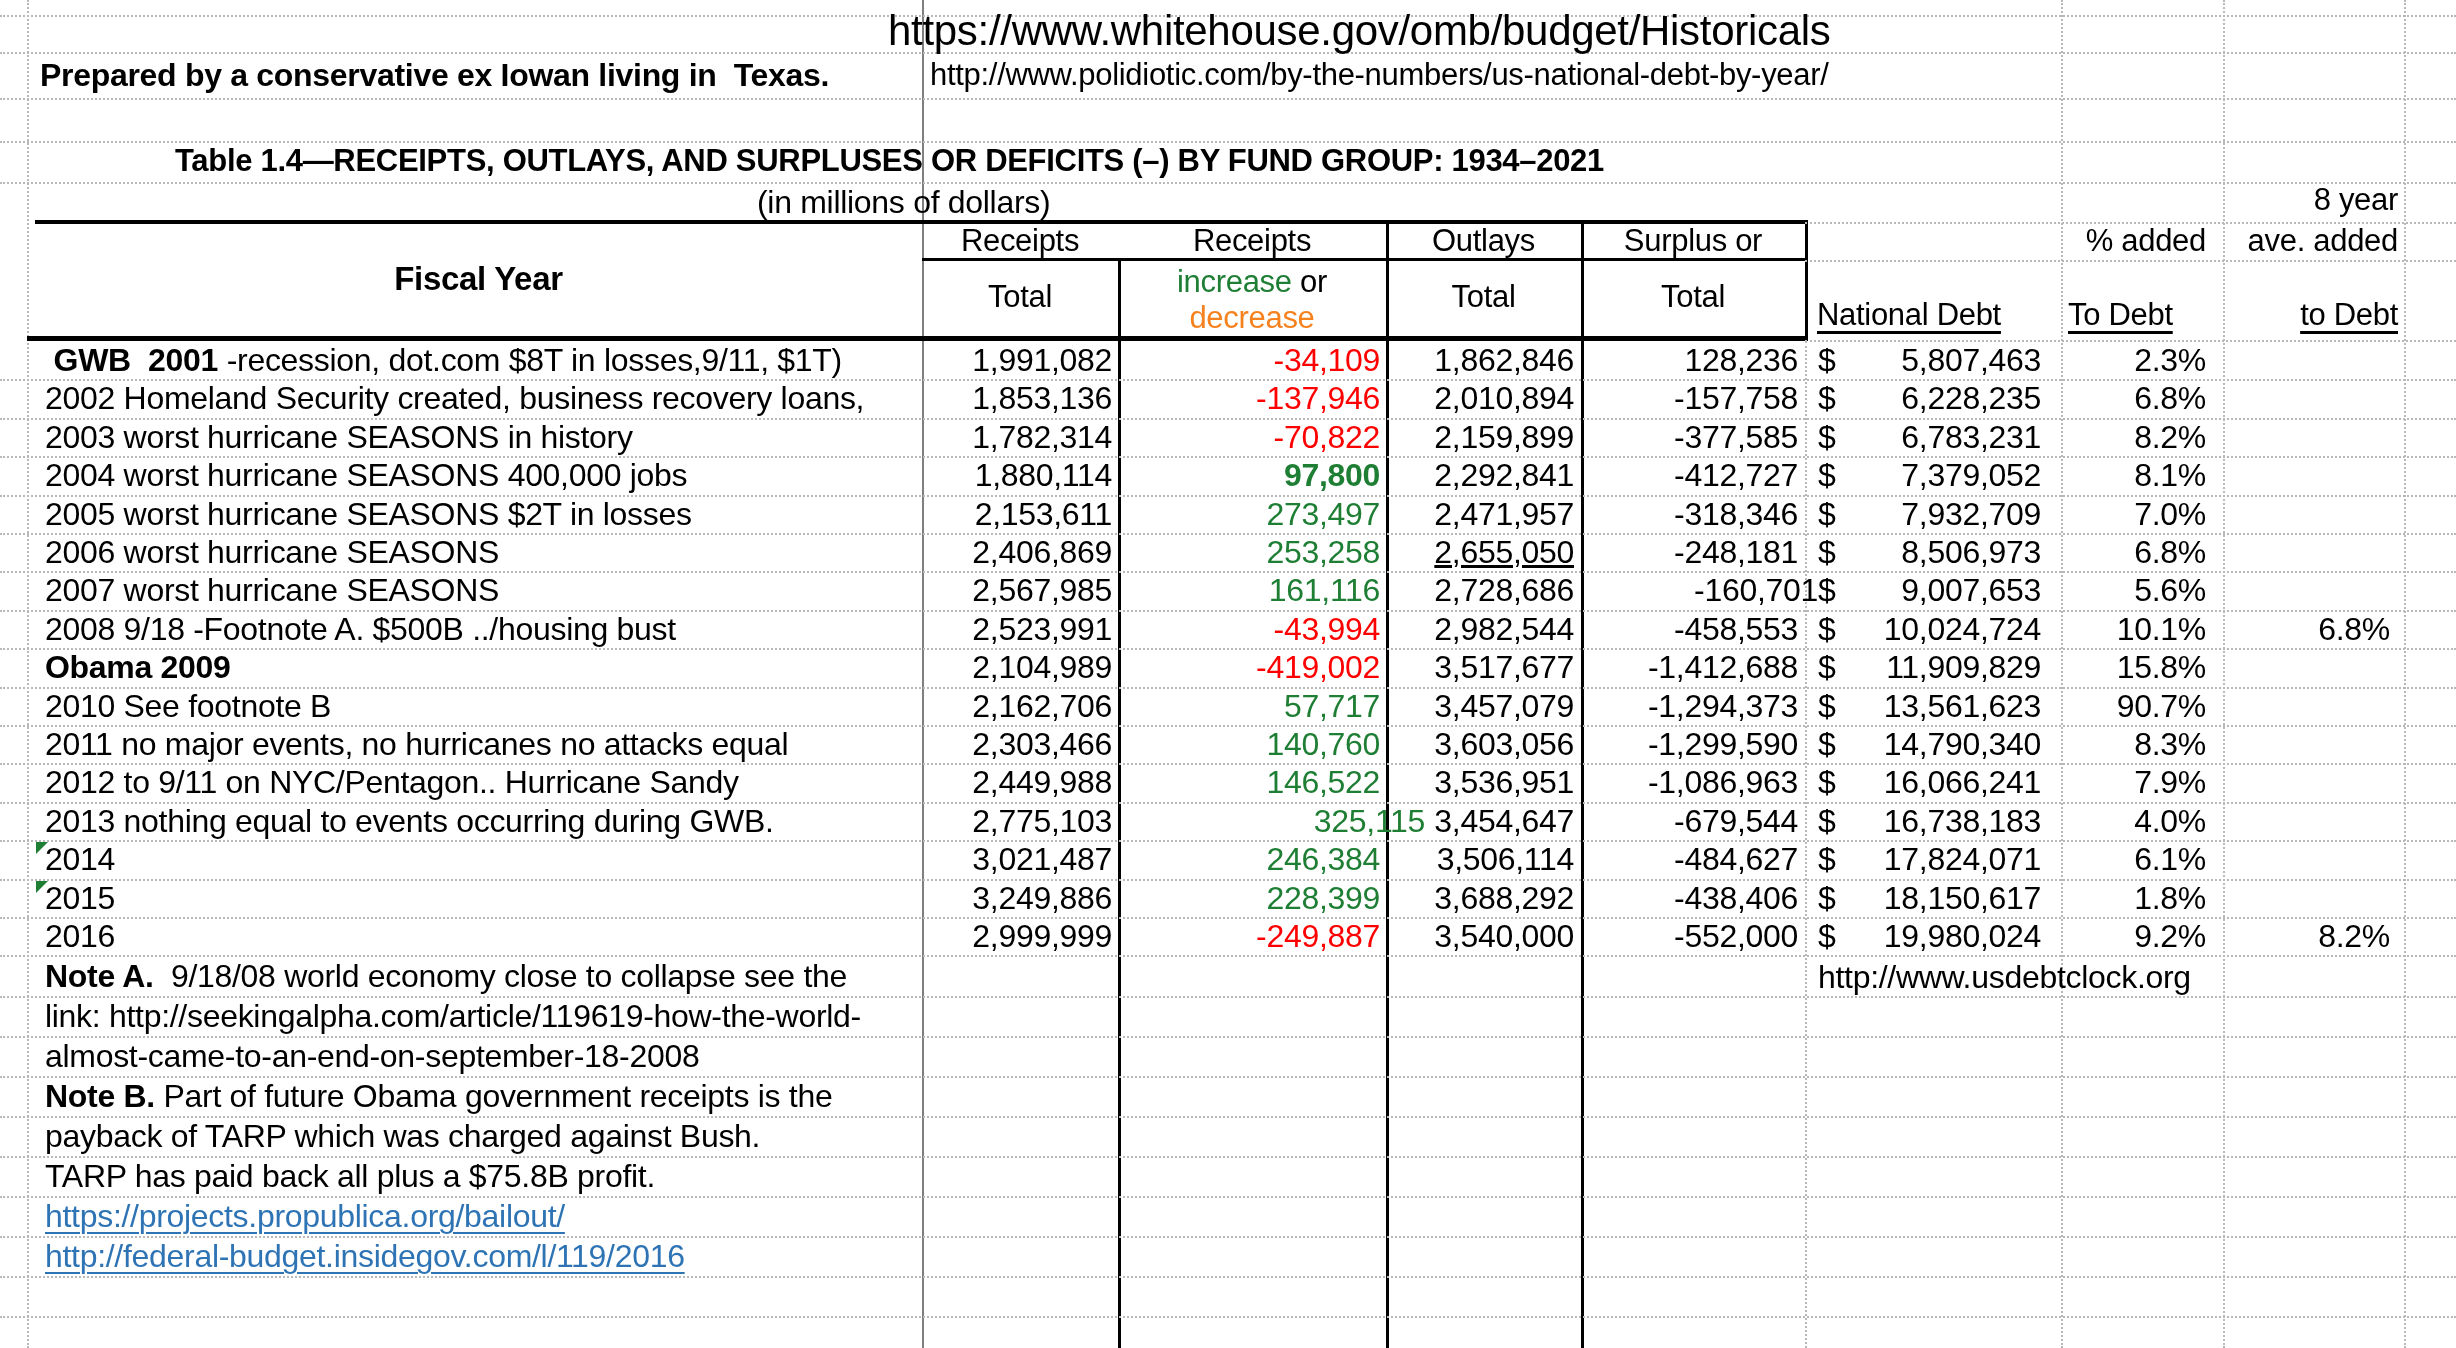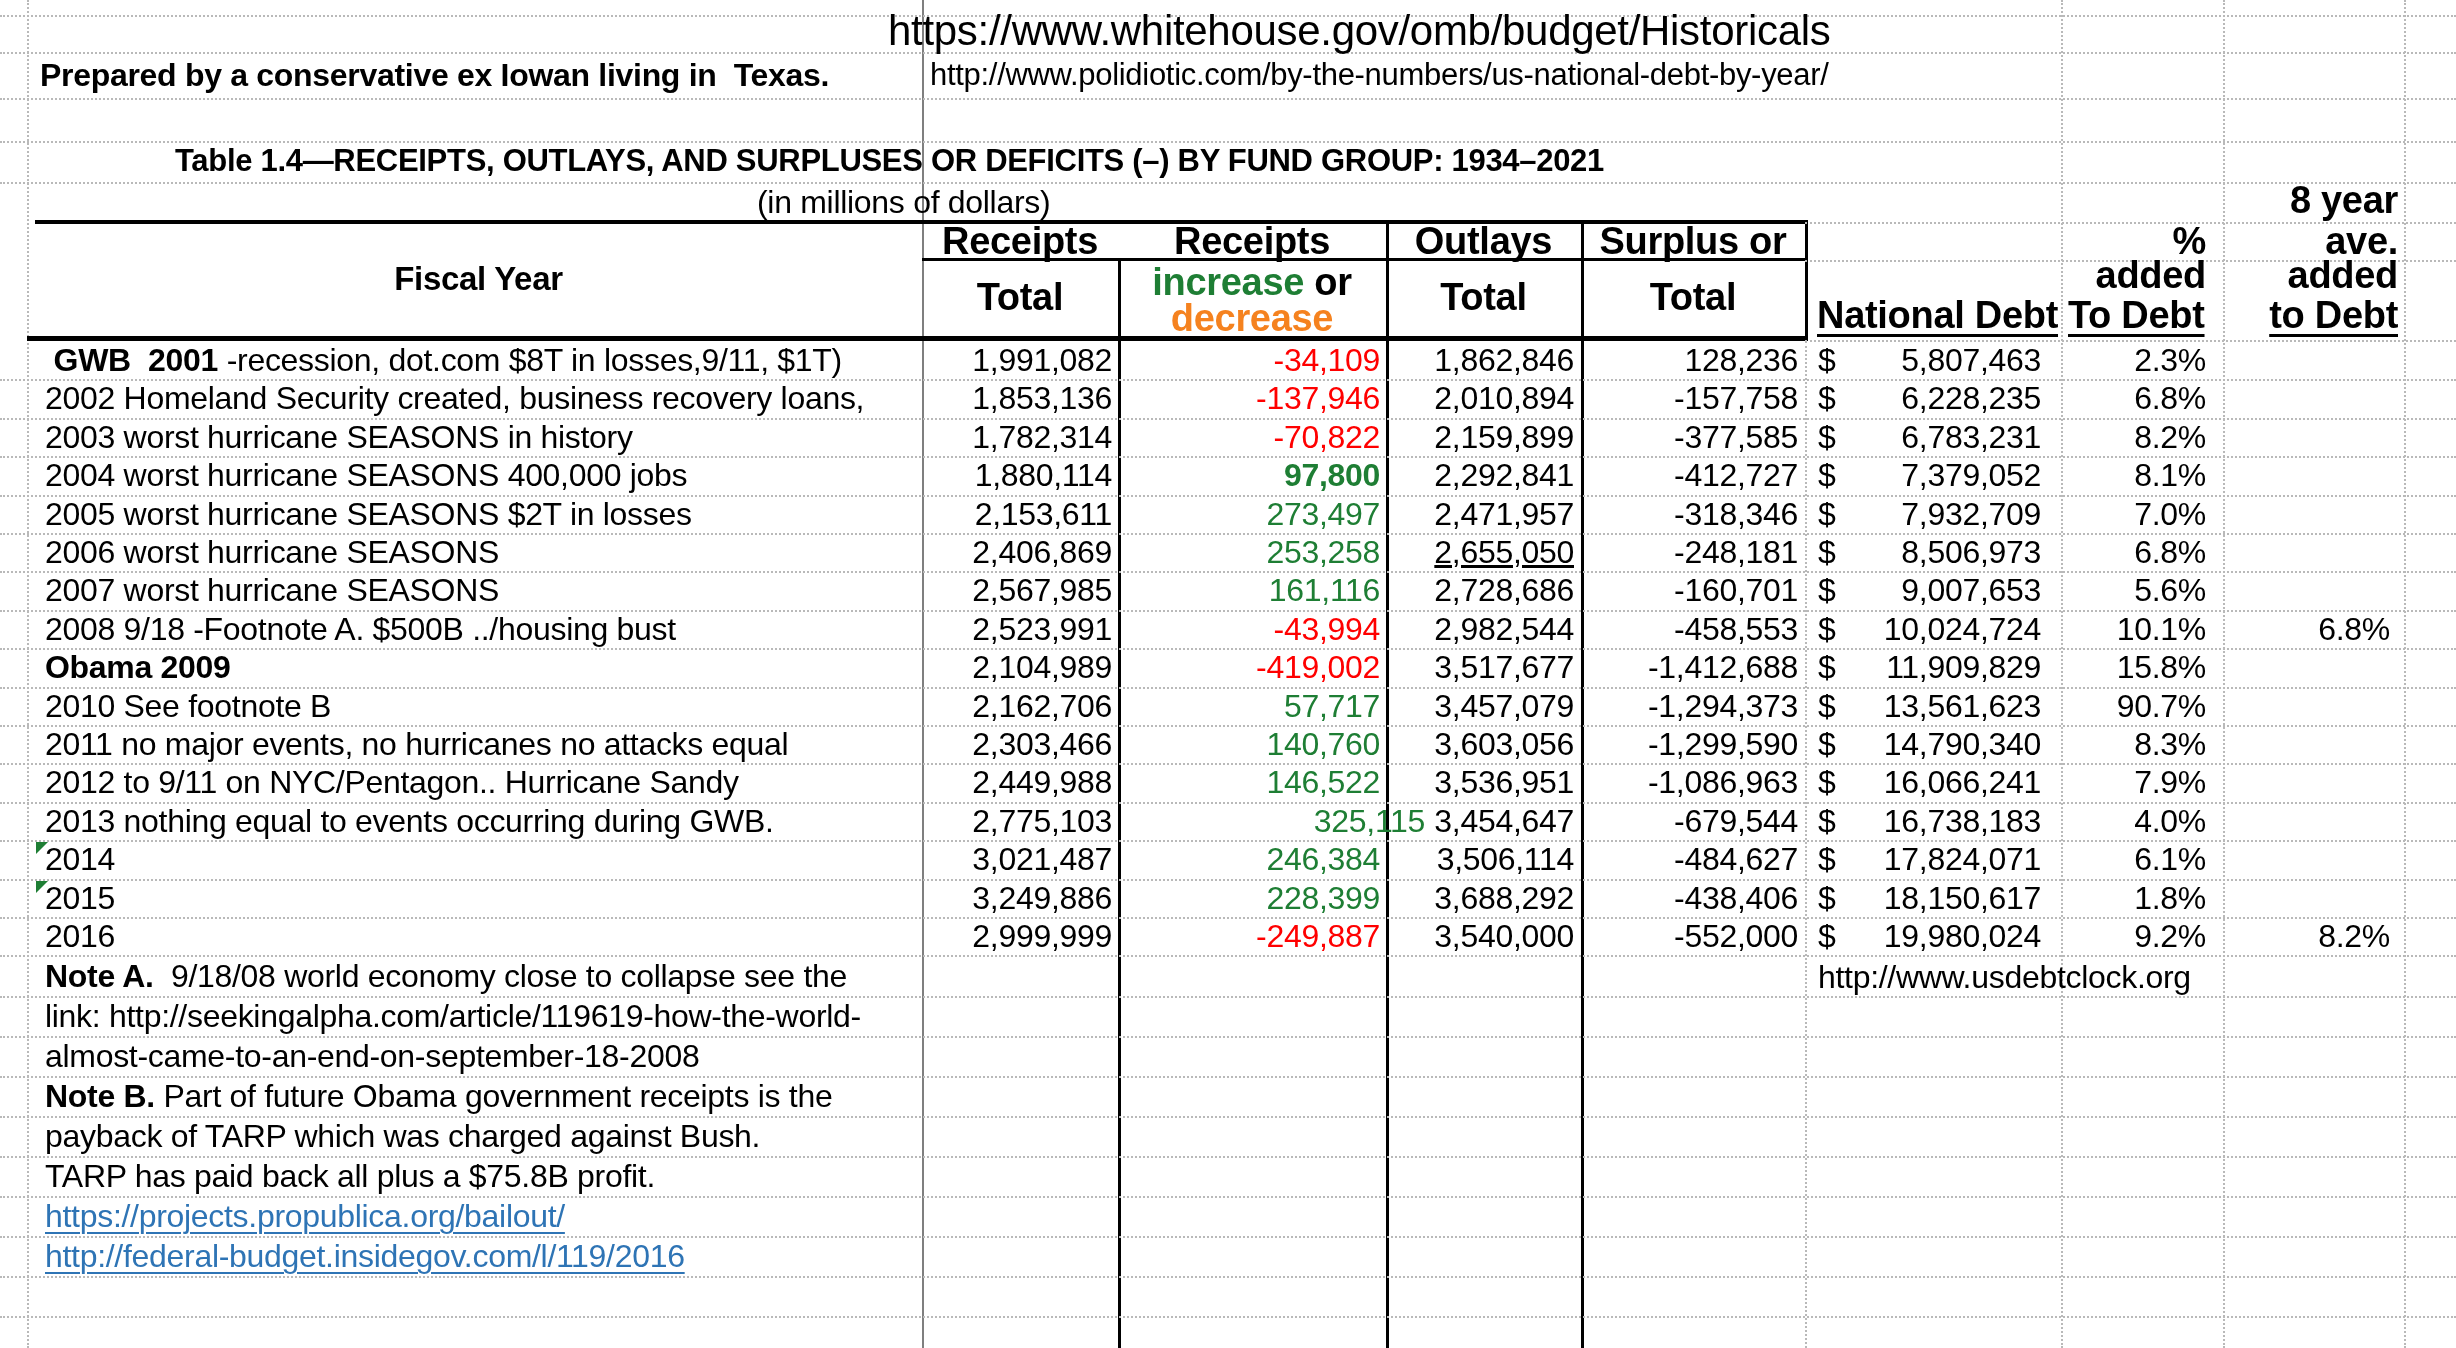--- a/index.html
+++ b/index.html
@@ -13,21 +13,21 @@
   .vblack{position:absolute;width:3px;background:#000;}
   .hdot{position:absolute;height:0;border-top:2px dotted #b9b9b9;}
   .hblack{position:absolute;background:#000;}
   
   #url1{left:888px;top:10px;height:42px;line-height:42px;font-size:42px;text-align:center;}
   #prepared{left:40px;top:52px;height:46px;line-height:46px;font-size:32px;font-weight:bold;}
   #url2{left:930px;top:52px;height:46px;line-height:46px;font-size:31px;}
   #title{left:175px;top:140px;height:42px;line-height:42px;font-size:31px;font-weight:bold;}
   #subtitle{left:757px;top:182px;height:40px;line-height:40px;font-size:32px;}
   
-  .hcell{position:absolute;font-weight:bold;font-size:38px;text-align:center;}
+  .hcell{position:absolute;font-weight:normal;font-size:31px;text-align:center;}
   #fiscalYear{left:35px;top:222px;width:887px;height:114px;display:flex;align-items:center;justify-content:center;font-weight:bold;font-size:33px;}
   #hReceipts1{left:922px;top:224px;width:196px;height:34px;line-height:34px;}
   #hReceipts2{left:1118px;top:224px;width:268px;height:34px;line-height:34px;}
   #hOutlays{left:1386px;top:224px;width:195px;height:34px;line-height:34px;}
   #hSurplus{left:1581px;top:224px;width:224px;height:34px;line-height:34px;}
   #hPctAdded{left:2061px;top:224px;width:145px;height:34px;line-height:34px;text-align:right;}
   #hAveAdded{left:2223px;top:224px;width:175px;height:34px;line-height:34px;text-align:right;}
   #hEightYear{left:2223px;top:180px;width:175px;height:40px;line-height:40px;text-align:right;}
   #hTotal1{left:922px;top:258px;width:196px;height:78px;line-height:78px;}
   #hTotal2{left:1386px;top:258px;width:195px;height:78px;line-height:78px;}
@@ -186,21 +186,21 @@
         <div class="cell num" style="left: 1581px; width: 217px; top: 533px;">-248,181</div>
         <div class="cell num" style="left: 2061px; width: 145px; top: 533px;">6.8%</div>
         <div class="cell num" style="left: 2223px; width: 167px; top: 533px;"></div>
         <div class="cell debtcell" style="left: 1818px; width: 223px; top: 533px;"><span>$</span><span>8,506,973</span></div>
       </div>
       <div>
         <div class="cell" style="left: 35px; padding-left: 10px; top: 571.4px;"><span style="font-weight: bold;"></span><span>2007 worst hurricane SEASONS</span></div>
         <div class="cell num" style="left: 922px; width: 190px; top: 571.4px;">2,567,985</div>
         <div class="cell num up" style="left: 1118px; width: 262px; top: 571.4px;">161,116</div>
         <div class="cell num" style="left: 1386px; width: 188px; top: 571.4px;">2,728,686</div>
-        <div class="cell num" style="left: 1581px; width: 217px; top: 571.4px;">-160,701</div>
+        <div class="cell num" style="left: 1581px; width: 217px; top: 571.4px; padding-left: 20px;">-160,701</div>
         <div class="cell num" style="left: 2061px; width: 145px; top: 571.4px;">5.6%</div>
         <div class="cell num" style="left: 2223px; width: 167px; top: 571.4px;"></div>
         <div class="cell debtcell" style="left: 1818px; width: 223px; top: 571.4px;"><span>$</span><span>9,007,653</span></div>
       </div>
       <div>
         <div class="cell" style="left: 35px; padding-left: 10px; top: 609.8px;"><span style="font-weight: bold;"></span><span>2008 9/18 -Footnote A. $500B ../housing bust</span></div>
         <div class="cell num" style="left: 922px; width: 190px; top: 609.8px;">2,523,991</div>
         <div class="cell num down" style="left: 1118px; width: 262px; top: 609.8px;">-43,994</div>
         <div class="cell num" style="left: 1386px; width: 188px; top: 609.8px;">2,982,544</div>
         <div class="cell num" style="left: 1581px; width: 217px; top: 609.8px;">-458,553</div>

